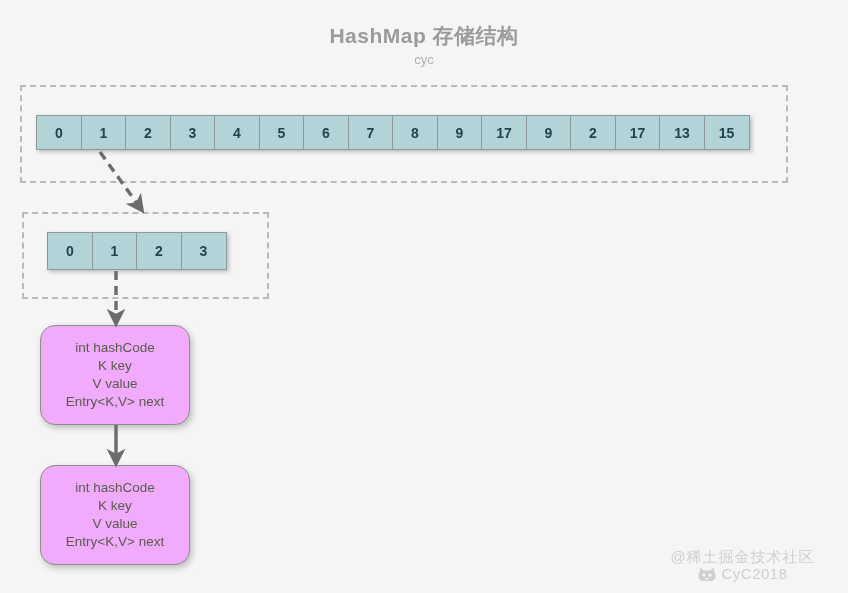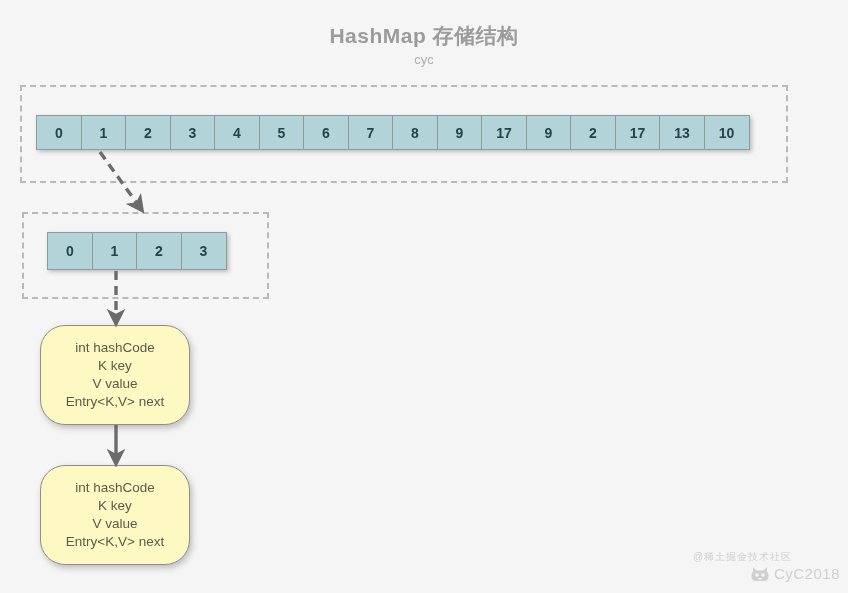--- a/index.html
+++ b/index.html
@@ -72,23 +72,23 @@
   .cell:first-child { margin-left: 0; }
   #main-array .cell   { width: 46px; height: 35px; }
   #bucket-array .cell { width: 46px; height: 38px; }
 
   
   .entry-box {
     position: absolute;
     box-sizing: border-box;
     width: 150px;
     height: 100px;
-    background: #fef9c3;
+    background: #f0abfc;
     border: 1.5px solid #8d8d8d;
-    border-radius: 25px;
+    border-radius: 15px;
     display: flex;
     flex-direction: column;
     align-items: center;
     justify-content: center;
     filter: drop-shadow(2px 3px 3px rgba(120,120,120,0.45));
   }
   #entry-1 { left: 40px; top: 325px; }
   #entry-2 { left: 40px; top: 465px; }
   .entry-line {
     font-size: 13.5px;
@@ -108,28 +108,28 @@
   
   #watermark {
     position: absolute;
     left: 645px;
     top: 548px;
     width: 195px;
     text-align: center;
     color: #cfcfcf;
   }
   #wm-top {
-    font-size: 10px;
+    font-size: 15px;
     letter-spacing: 1px;
     line-height: 17px;
   }
   #wm-bottom {
     display: flex;
     align-items: center;
-    justify-content: flex-end;
+    justify-content: center;
     gap: 4px;
     line-height: 18px;
   }
   #wm-name {
     font-size: 15px;
     letter-spacing: 0.5px;
     color: #cfcfcf;
   }
   .wm-logo { display: block; }
 </style>
@@ -154,21 +154,21 @@
     <div class="cell">5</div>
     <div class="cell">6</div>
     <div class="cell">7</div>
     <div class="cell">8</div>
     <div class="cell">9</div>
     <div class="cell">17</div>
     <div class="cell">9</div>
     <div class="cell">2</div>
     <div class="cell">17</div>
     <div class="cell">13</div>
-    <div class="cell">10</div>
+    <div class="cell">15</div>
   </div>
 
   <div id="bucket-array" class="array-row">
     <div class="cell">0</div>
     <div class="cell">1</div>
     <div class="cell">2</div>
     <div class="cell">3</div>
   </div>
 
   <div id="entry-1" class="entry-box">

